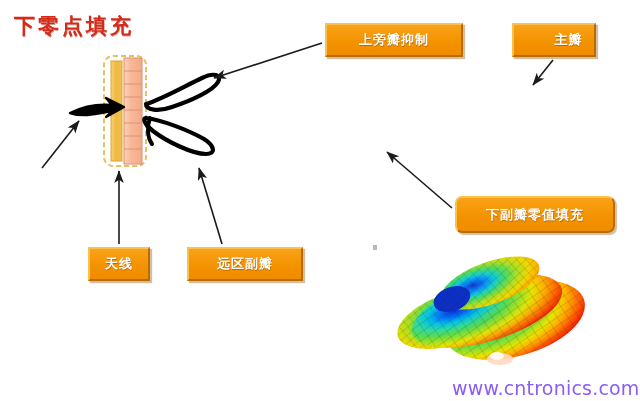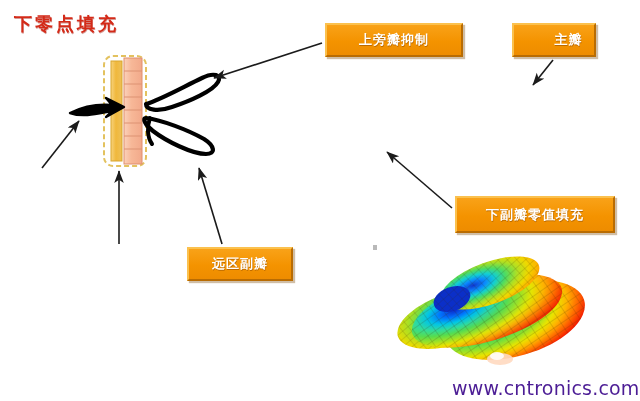--- a/index.html
+++ b/index.html
@@ -15,21 +15,21 @@
     width: 640px;
     height: 401px;
     background: #ffffff;
     overflow: hidden;
   }
   .title {
     position: absolute;
     left: 14px;
     top: 12px;
     font-family: "DejaVu Sans", "Liberation Sans", sans-serif;
-    font-size: 18px;
+    font-size: 21px;
     font-weight: bold;
     color: #d42a18;
     letter-spacing: 3px;
     white-space: nowrap;
     text-shadow: 0.5px 0.5px 0 rgba(160,30,20,0.45);
   }
   
   .lbl {
     position: absolute;
     box-sizing: border-box;
@@ -47,21 +47,21 @@
     font-weight: bold;
     letter-spacing: 1px;
     white-space: nowrap;
     text-shadow: 0.5px 0.5px 0 rgba(150,80,0,0.6);
   }
   .wm {
     position: absolute;
     left: 452px;
     top: 377px;
     font-size: 19px;
-    color: #4c1d95;
+    color: #8b5cf6;
     letter-spacing: 0.2px;
     white-space: nowrap;
     font-family: "DejaVu Sans", "Liberation Sans", sans-serif;
   }
   svg.layer {
     position: absolute;
     left: 0;
     top: 0;
     width: 640px;
     height: 401px;
@@ -213,24 +213,27 @@
 
   <div class="lbl" style="left:325px; top:23px;  width:138px; height:34px;">
     <span>上旁瓣抑制</span>
   </div>
 
   <div class="lbl" style="left:512px; top:23px;  width:84px;  height:34px;padding-left:29px;">
     <span>主瓣</span>
   </div>
 
 
-
-  <div class="lbl" style="left:187px; top:247px; width:106px; height:34px;align-items:center;">
+  <div class="lbl" style="left:88px;  top:247px; width:62px;  height:34px;">
+    <span>天线</span>
+  </div>
+
+  <div class="lbl" style="left:187px; top:247px; width:116px; height:34px;align-items:center;">
     <span>远区副瓣</span>
   </div>
 
-  <div class="lbl" style="left:455px; top:196px; width:160px; height:37px;">
+  <div class="lbl" style="left:455px; top:196px; width:160px; height:37px;border-radius:7px;">
     <span>下副瓣零值填充</span>
   </div>
 
   <div class="wm">www.cntronics.com</div>
 
 </div>
 
 </body></html>

